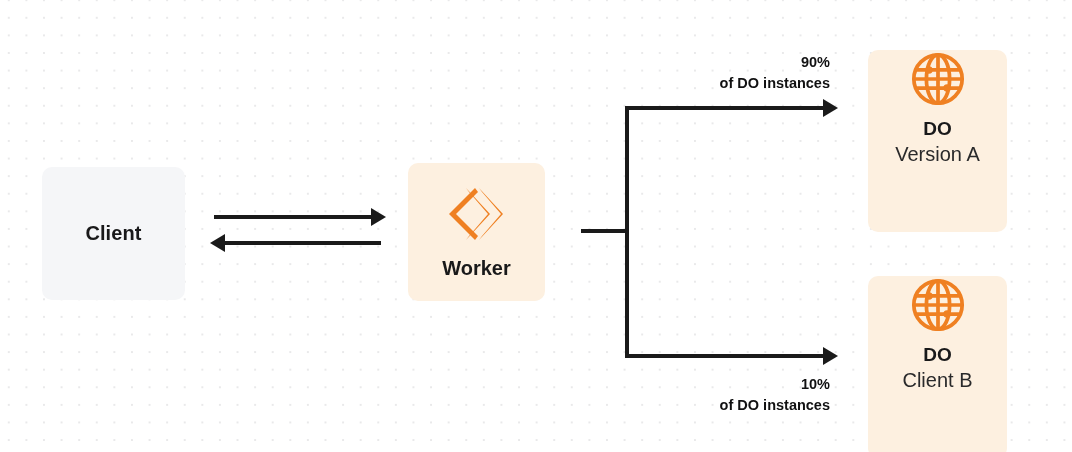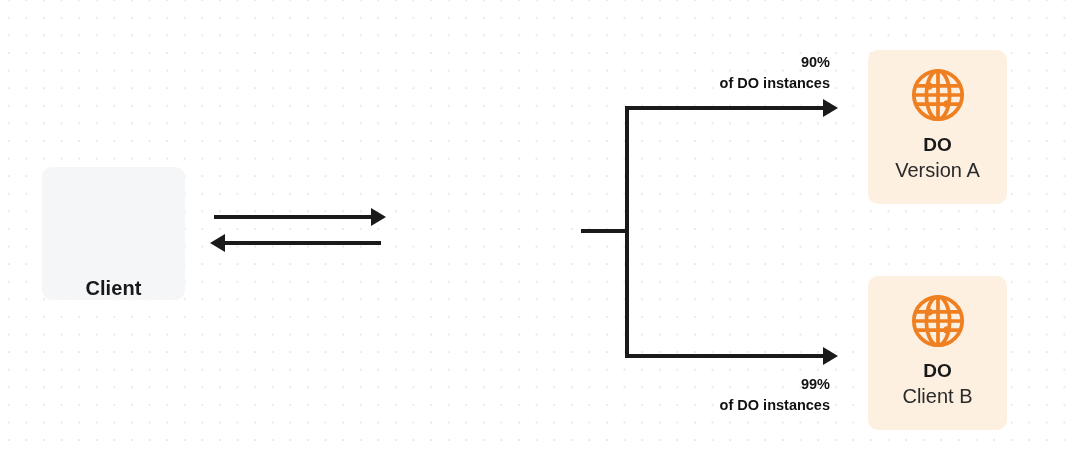--- a/index.html
+++ b/index.html
@@ -29,21 +29,20 @@
     border-radius: 10px;
   }
 
   
   #client-node {
     left: 42px;
     top: 167px;
     width: 143px;
     height: 133px;
     background: #f5f6f8;
-    justify-content: flex-end;
   }
   #client-node .node-title {
     font-size: 20px;
     font-weight: bold;
     color: #19191a;
     letter-spacing: .1px;
   }
 
   
   #worker-node {
@@ -59,24 +58,23 @@
     font-size: 20px;
     font-weight: bold;
     color: #19191a;
     margin-top: 14px;
   }
 
   
   .do-node {
     left: 868px;
     width: 139px;
-    height: 154px;
+    height: 182px;
     background: #fdf0e0;
     justify-content: flex-start;
-    padding-top: 16px;
   }
   #do-a-node { top: 50px; }
   #do-b-node { top: 276px; }
   .do-node .node-title {
     font-size: 19px;
     font-weight: bold;
     color: #19191a;
     margin-top: 10px;
     line-height: 1.15;
   }
@@ -140,41 +138,54 @@
   <div class="conn">
     <div class="hline" style="left:214px; top:215px; width:167px;"></div>
     <div class="arrowhead arrow-right" style="left:371px; top:208px;"></div>
   </div>
 
   <div class="conn">
     <div class="hline" style="left:224px; top:241px; width:157px;"></div>
     <div class="arrowhead arrow-left" style="left:210px; top:234px;"></div>
   </div>
 
+  <div class="node" id="worker-node">
+    <span class="icon-wrap">
+      <svg width="62" height="58" viewBox="0 0 62 58" aria-hidden="true">
+
+        <path d="M29 3 L32 7 L10 29 L32 51 L29 55 L3 29 Z" fill="#ef8022"></path>
+
+        <path d="M33 3 L36 7 L55 29 L36 51 L33 55 L57 29 Z" fill="#ef8022" transform="translate(-13,0)"></path>
+
+        <path d="M38 3 L41 7 L60 29 L41 51 L38 55 L62 29 Z" fill="#ef8022" transform="translate(-5,0)"></path>
+      </svg>
+    </span>
+    <div class="node-title">Worker</div>
+  </div>
 
   <div class="conn">
 
     <div class="hline" style="left:581px; top:229px; width:48px;"></div>
 
     <div class="vline" style="left:625px; top:106px; height:252px;"></div>
 
     <div class="hline" style="left:625px; top:106px; width:208px;"></div>
     <div class="arrowhead arrow-right" style="left:823px; top:99px;"></div>
 
     <div class="hline" style="left:625px; top:354px; width:208px;"></div>
     <div class="arrowhead arrow-right" style="left:823px; top:347px;"></div>
   </div>
 
   <div class="edge-label" id="label-top">
     <div>90%</div>
     <div>of DO instances</div>
   </div>
 
   <div class="edge-label" id="label-bottom">
-    <div>99%</div>
+    <div>10%</div>
     <div>of DO instances</div>
   </div>
 
   <div class="node do-node" id="do-a-node">
     <span class="icon-wrap">
       <svg width="58" height="58" viewBox="0 0 48 48" aria-hidden="true">
         <g fill="none" stroke="#ef8022" stroke-width="3.1">
           <circle cx="24" cy="24" r="20"></circle>
           <ellipse cx="24" cy="24" rx="9.6" ry="20"></ellipse>
           <line x1="24" y1="4" x2="24" y2="44"></line>

